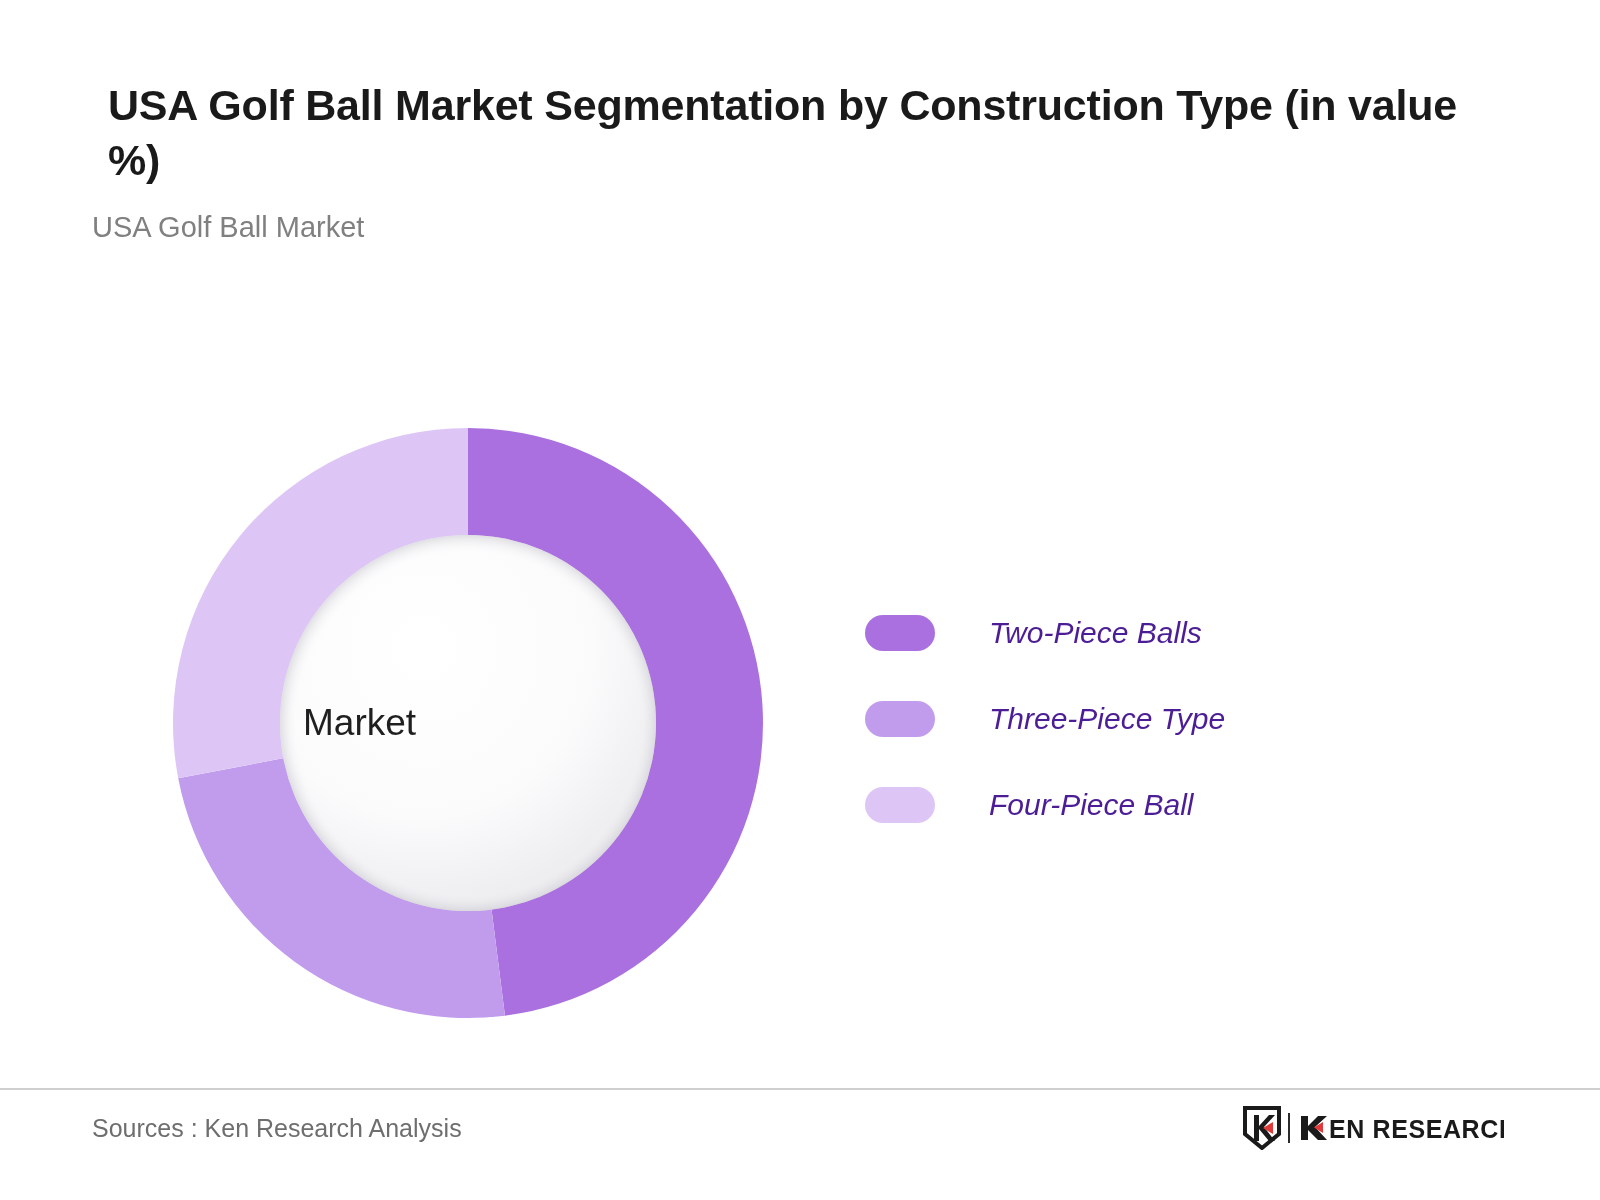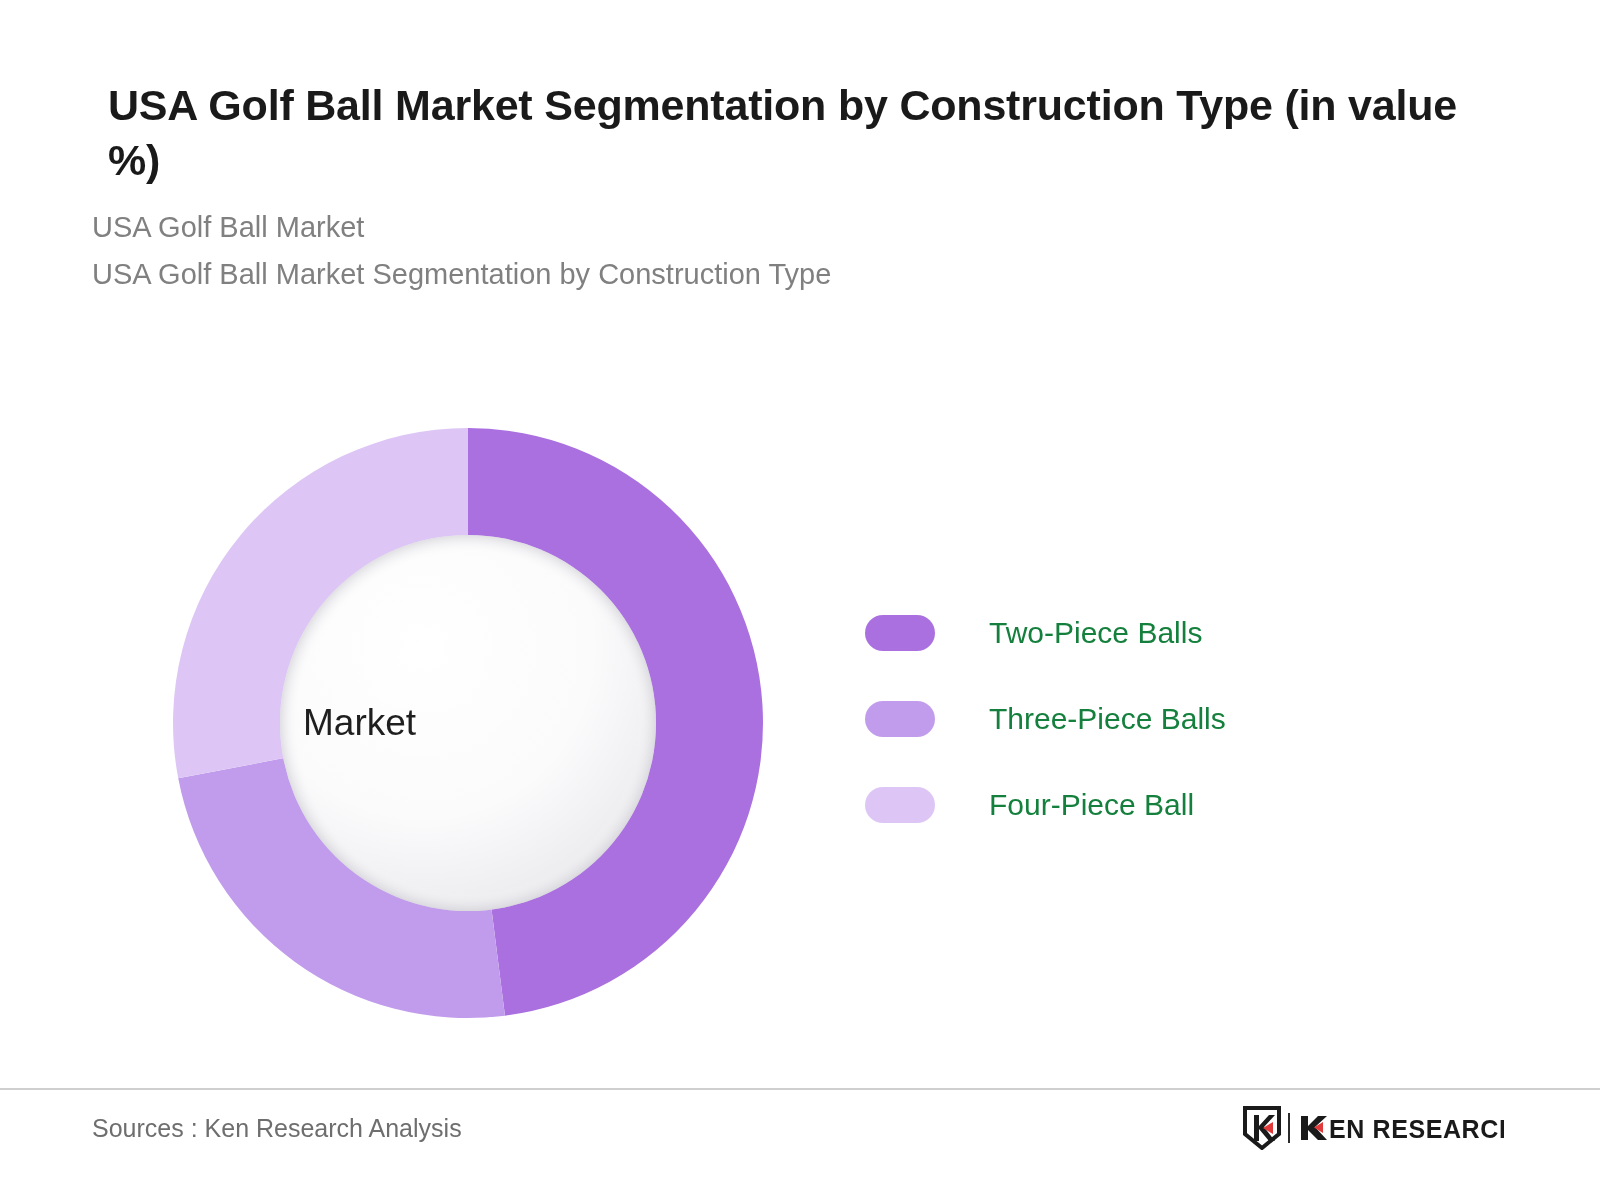--- a/index.html
+++ b/index.html
@@ -93,22 +93,23 @@
   }
   .legend-swatch {
     width: 70px;
     height: 36px;
     border-radius: 18px;
     flex: 0 0 auto;
   }
   .legend-label {
     margin-left: 54px;
     font-size: 30px;
-    color: #15803d;
+    color: #4c1d95;
     white-space: nowrap;
+    font-style: italic;
   }
 
   
   #footer-rule {
     position: absolute;
     left: 0;
     top: 1088px;
     width: 1600px;
     height: 2px;
     background: #cfcfcf;
@@ -145,21 +146,20 @@
 </style>
 </head>
 <body>
 
 <div id="slide">
 
   <div id="header">
     <h1 id="chart-title">USA Golf Ball Market Segmentation by Construction Type (in value %)</h1>
     <div id="subtitle-block">
       <div class="subtitle-line">USA Golf Ball Market</div>
-      <div class="subtitle-line">USA Golf Ball Market Segmentation by Construction Type</div>
     </div>
   </div>
 
   <div id="chart-area">
 
     <div id="donut-wrap">
       <svg id="donut-svg" viewBox="0 0 590 590">
         <defs>
           <radialGradient id="hubGrad" cx="38%" cy="30%" r="82%">
             <stop offset="0%" stop-color="#ffffff"></stop>
@@ -187,21 +187,21 @@
       </div>
     </div>
 
     <div id="legend">
       <div class="legend-row">
         <span class="legend-swatch" id="sw0" style="background: rgb(171, 112, 224);"></span>
         <span class="legend-label">Two-Piece Balls</span>
       </div>
       <div class="legend-row">
         <span class="legend-swatch" id="sw1" style="background: rgb(194, 156, 236);"></span>
-        <span class="legend-label">Three-Piece Balls</span>
+        <span class="legend-label">Three-Piece Type</span>
       </div>
       <div class="legend-row">
         <span class="legend-swatch" id="sw2" style="background: rgb(221, 198, 245);"></span>
         <span class="legend-label">Four-Piece Ball</span>
       </div>
     </div>
 
   </div>
 
   <div id="footer-rule"></div>

